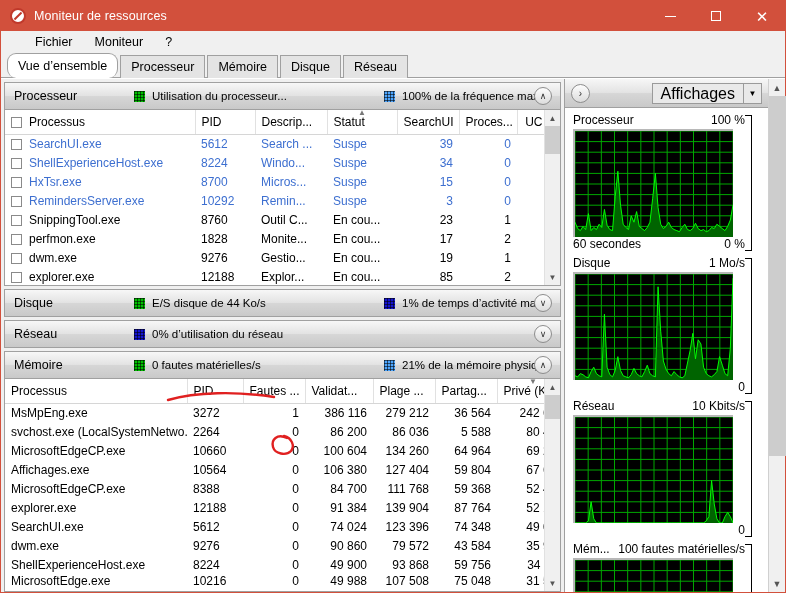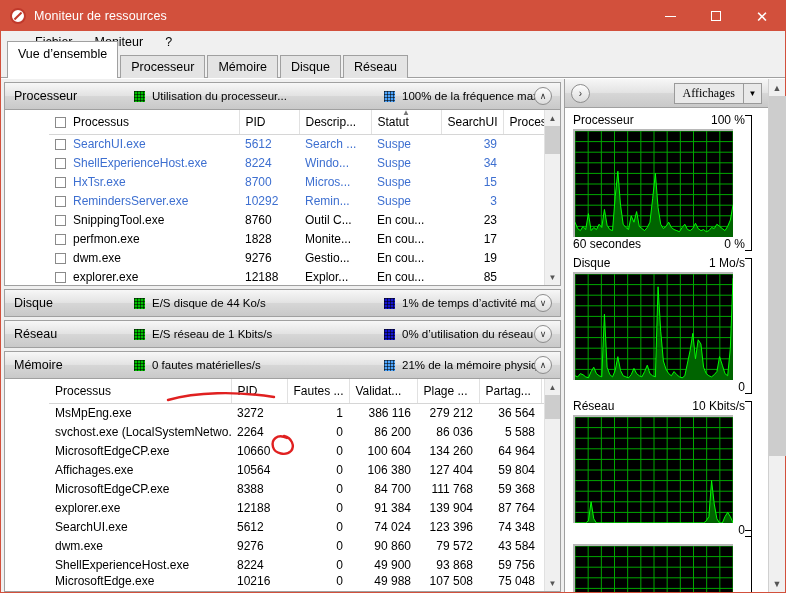--- a/index.html
+++ b/index.html
@@ -57,22 +57,23 @@
   .tabstrip::after{
     content:"";position:absolute;left:0;right:0;bottom:0;height:1px;background:#a0a0a0;
   }
   .tab{
     height:23px;line-height:23px;padding:0 10px;
     background:#e4e4e4;border:1px solid #a0a0a0;border-bottom:none;
     margin-right:2px;font-size:12.5px;box-sizing:border-box;
     position:relative;z-index:1;
   }
   .tab.active{
-    background:#fff;height:37px;line-height:24px;z-index:3;
+    background:#fff;height:25px;line-height:24px;z-index:3;
     border-color:#a0a0a0;
+    border-radius:9px;
   }
   
   .content{
     flex:1 1 auto;display:flex;min-height:0;background:#f0f0f0;
     border-top:1px solid #fff;
   }
   .left-pane{
     width:560px;flex:0 0 560px;display:flex;flex-direction:column;
     background:#f0f0f0;overflow:hidden;padding:3px 0 0 3px;box-sizing:border-box;
   }
@@ -103,21 +104,21 @@
   .sw.darkblue{background-color:#1414d2;}
   .chev-btn{
     position:absolute;right:8px;top:4px;width:18px;height:18px;border-radius:50%;
     background:linear-gradient(to bottom,#fdfdfd,#dcdcdc);
     border:1px solid #8d8d8d;display:flex;align-items:center;justify-content:center;
     font-size:9px;color:#333;box-sizing:border-box;
   }
   
   .tbl-wrap{flex:1 1 auto;display:flex;min-height:0;background:#fff;overflow:hidden;}
   .tbl{flex:1 1 auto;min-width:0;display:flex;flex-direction:column;overflow:hidden;}
-  table{border-collapse:collapse;width:100%;table-layout:fixed;font-size:12px;margin-left:44px;}
+  table{border-collapse:collapse;width:100%;table-layout:fixed;font-size:12px;}
   thead th{
     height:24px;font-weight:normal;text-align:left;
     border-right:1px solid #e1e1e1;border-bottom:1px solid #d6d6d6;
     padding:0 6px;background:#fff;white-space:nowrap;overflow:hidden;
     position:relative;box-sizing:border-box;
   }
   thead th.num{text-align:right;}
   th .sortmark{
     position:absolute;left:50%;transform:translateX(-50%);top:-1px;
     font-size:8px;color:#777;line-height:8px;
@@ -158,21 +159,21 @@
   .rbtn{
     width:19px;height:19px;border-radius:50%;
     background:linear-gradient(to bottom,#fdfdfd,#dcdcdc);
     border:1px solid #8d8d8d;display:flex;align-items:center;justify-content:center;
     font-size:10px;color:#333;box-sizing:border-box;
   }
   .combo{
     height:21px;display:flex;align-items:stretch;
     border:1px solid #9a9a9a;background:#e9e9e9;box-sizing:border-box;
   }
-  .combo .lbl{padding:0 8px;line-height:19px;font-size:12px;font-family:Liberation Serif, serif;}
+  .combo .lbl{padding:0 8px;line-height:19px;font-size:16px;}
   .combo .arrow{
     width:17px;border-left:1px solid #9a9a9a;display:flex;align-items:center;
     justify-content:center;font-size:8px;
   }
   .graph-list{
     flex:1 1 auto;background:#fff;overflow:hidden;padding:0 0 0 8px;box-sizing:border-box;
   }
   .gblock{padding-top:5px;}
   .ghead{display:flex;justify-content:space-between;font-size:12px;padding-right:23px;}
   .gchart{
@@ -368,24 +369,20 @@
             <span class="sw darkblue"></span>
             <span>1% de temps d’activité max...</span>
           </div>
           <div class="chev-btn">∨</div>
         </div>
       </div>
 
       <div class="section">
         <div class="sec-bar" style="border-bottom:none;">
           <div class="sec-title">Réseau</div>
-          <div class="legend first">
-            <span class="sw green"></span>
-            <span>E/S réseau de 1 Kbits/s</span>
-          </div>
           <div class="legend">
             <span class="sw darkblue"></span>
             <span>0% d’utilisation du réseau</span>
           </div>
           <div class="chev-btn">∨</div>
         </div>
       </div>
 
       <div class="section open" style="margin-bottom:0;">
         <div class="sec-bar">
@@ -663,20 +660,24 @@
                   </svg>
                 </div>
                 <div class="bracket" style="top: -14px; height: 136px;"></div>
               </div>
               <div class="gfoot">
                 <span></span>
                 <span>0</span>
               </div>
             </div>
             <div class="gblock">
+              <div class="ghead">
+                <span>Mém...</span>
+                <span>100 fautes matérielles/s</span>
+              </div>
               <div class="gwrap">
                 <div class="gchart">
                   <svg viewBox="0 0 160 108" preserveAspectRatio="none">
                     <line x1="0" y1="0" x2="0" y2="108" stroke="#00aa00" stroke-width="1"></line>
                     <line x1="13.333333333333334" y1="0" x2="13.333333333333334" y2="108" stroke="#00aa00" stroke-width="1"></line>
                     <line x1="26.666666666666668" y1="0" x2="26.666666666666668" y2="108" stroke="#00aa00" stroke-width="1"></line>
                     <line x1="40" y1="0" x2="40" y2="108" stroke="#00aa00" stroke-width="1"></line>
                     <line x1="53.333333333333336" y1="0" x2="53.333333333333336" y2="108" stroke="#00aa00" stroke-width="1"></line>
                     <line x1="66.66666666666667" y1="0" x2="66.66666666666667" y2="108" stroke="#00aa00" stroke-width="1"></line>
                     <line x1="80" y1="0" x2="80" y2="108" stroke="#00aa00" stroke-width="1"></line>

